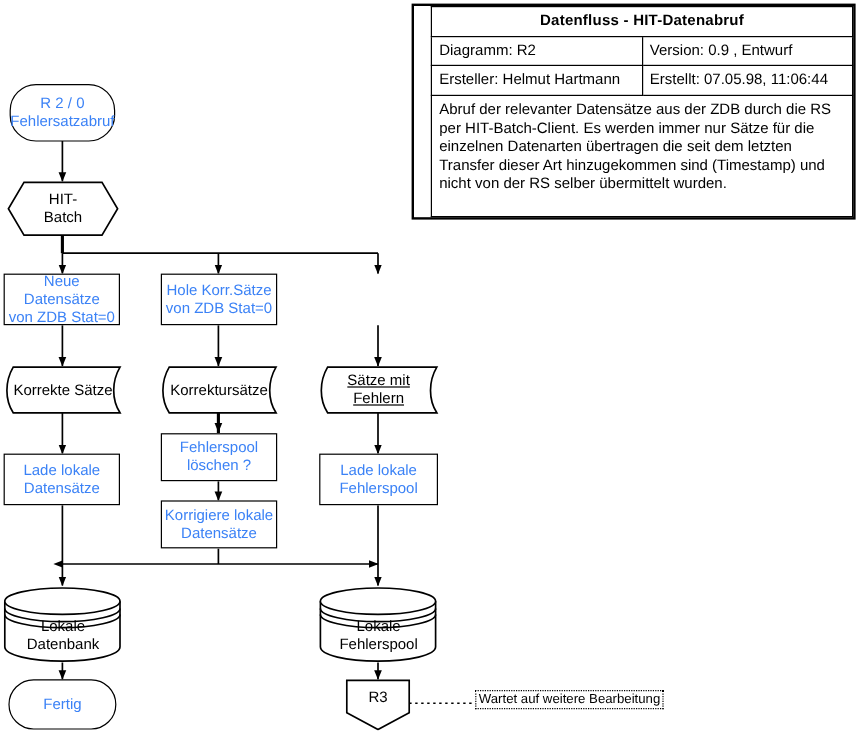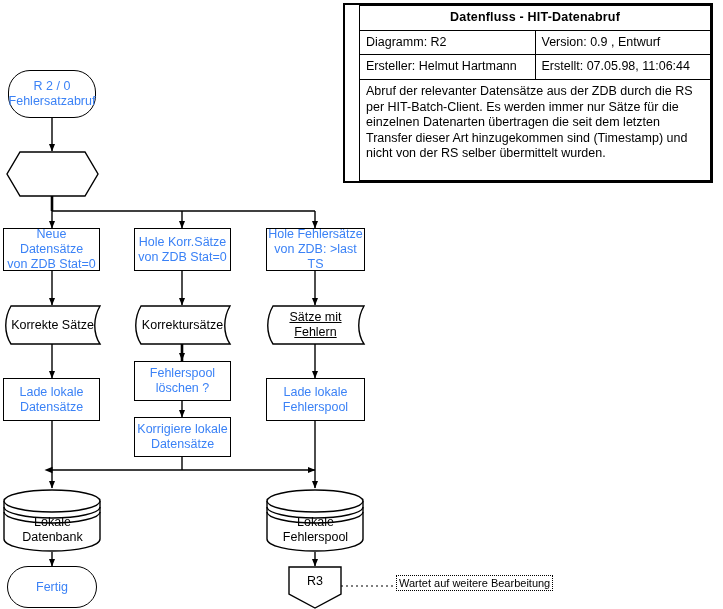--- a/index.html
+++ b/index.html
@@ -177,37 +177,37 @@
   <div class="shape terminator" style="left:8px; top:70px; width:88px; height:48px;">
     <div>
       <div>R 2 / 0</div>
       <div>Fehlersatzabruf</div>
     </div>
   </div>
 
   <svg class="svgshape" style="left:6px; top:151px;" width="93" height="46">
     <polygon points="14,1 79,1 92,23 79,45 14,45 1,23" fill="#fff" stroke="#000" stroke-width="1.4"></polygon>
   </svg>
+  <div class="svglabel" style="left:6px; top:151px; width:93px; height:46px;">
+    <div>
+      <div>HIT-</div>
+      <div>Batch</div>
+    </div>
+  </div>
 
   <div class="shape rect" style="left:3px; top:228px; width:97px; height:43px;">
     <div>
       <div>Neue Datensätze</div>
       <div>von ZDB Stat=0</div>
     </div>
   </div>
   <div class="shape rect" style="left:134px; top:228px; width:97px; height:43px;">
     <div>
       <div>Hole Korr.Sätze</div>
       <div>von ZDB Stat=0</div>
-    </div>
-  </div>
-  <div class="shape rect" style="left:266px; top:228px; width:99px; height:43px;">
-    <div>
-      <div>Hole Fehlersätze</div>
-      <div>von ZDB: &gt;last TS</div>
     </div>
   </div>
 
   <svg class="svgshape" style="left:3px; top:305px;" width="99" height="40">
     <path d="M8,1 L97,1 C90,13 90,28 97,39 L8,39 C1,28 1,13 8,1 z" fill="#fff" stroke="#000" stroke-width="1.4"></path>
   </svg>
   <div class="svglabel" style="left:3px; top:305px; width:99px; height:40px;">
     <div>
       <div>Korrekte Sätze</div>
     </div>

